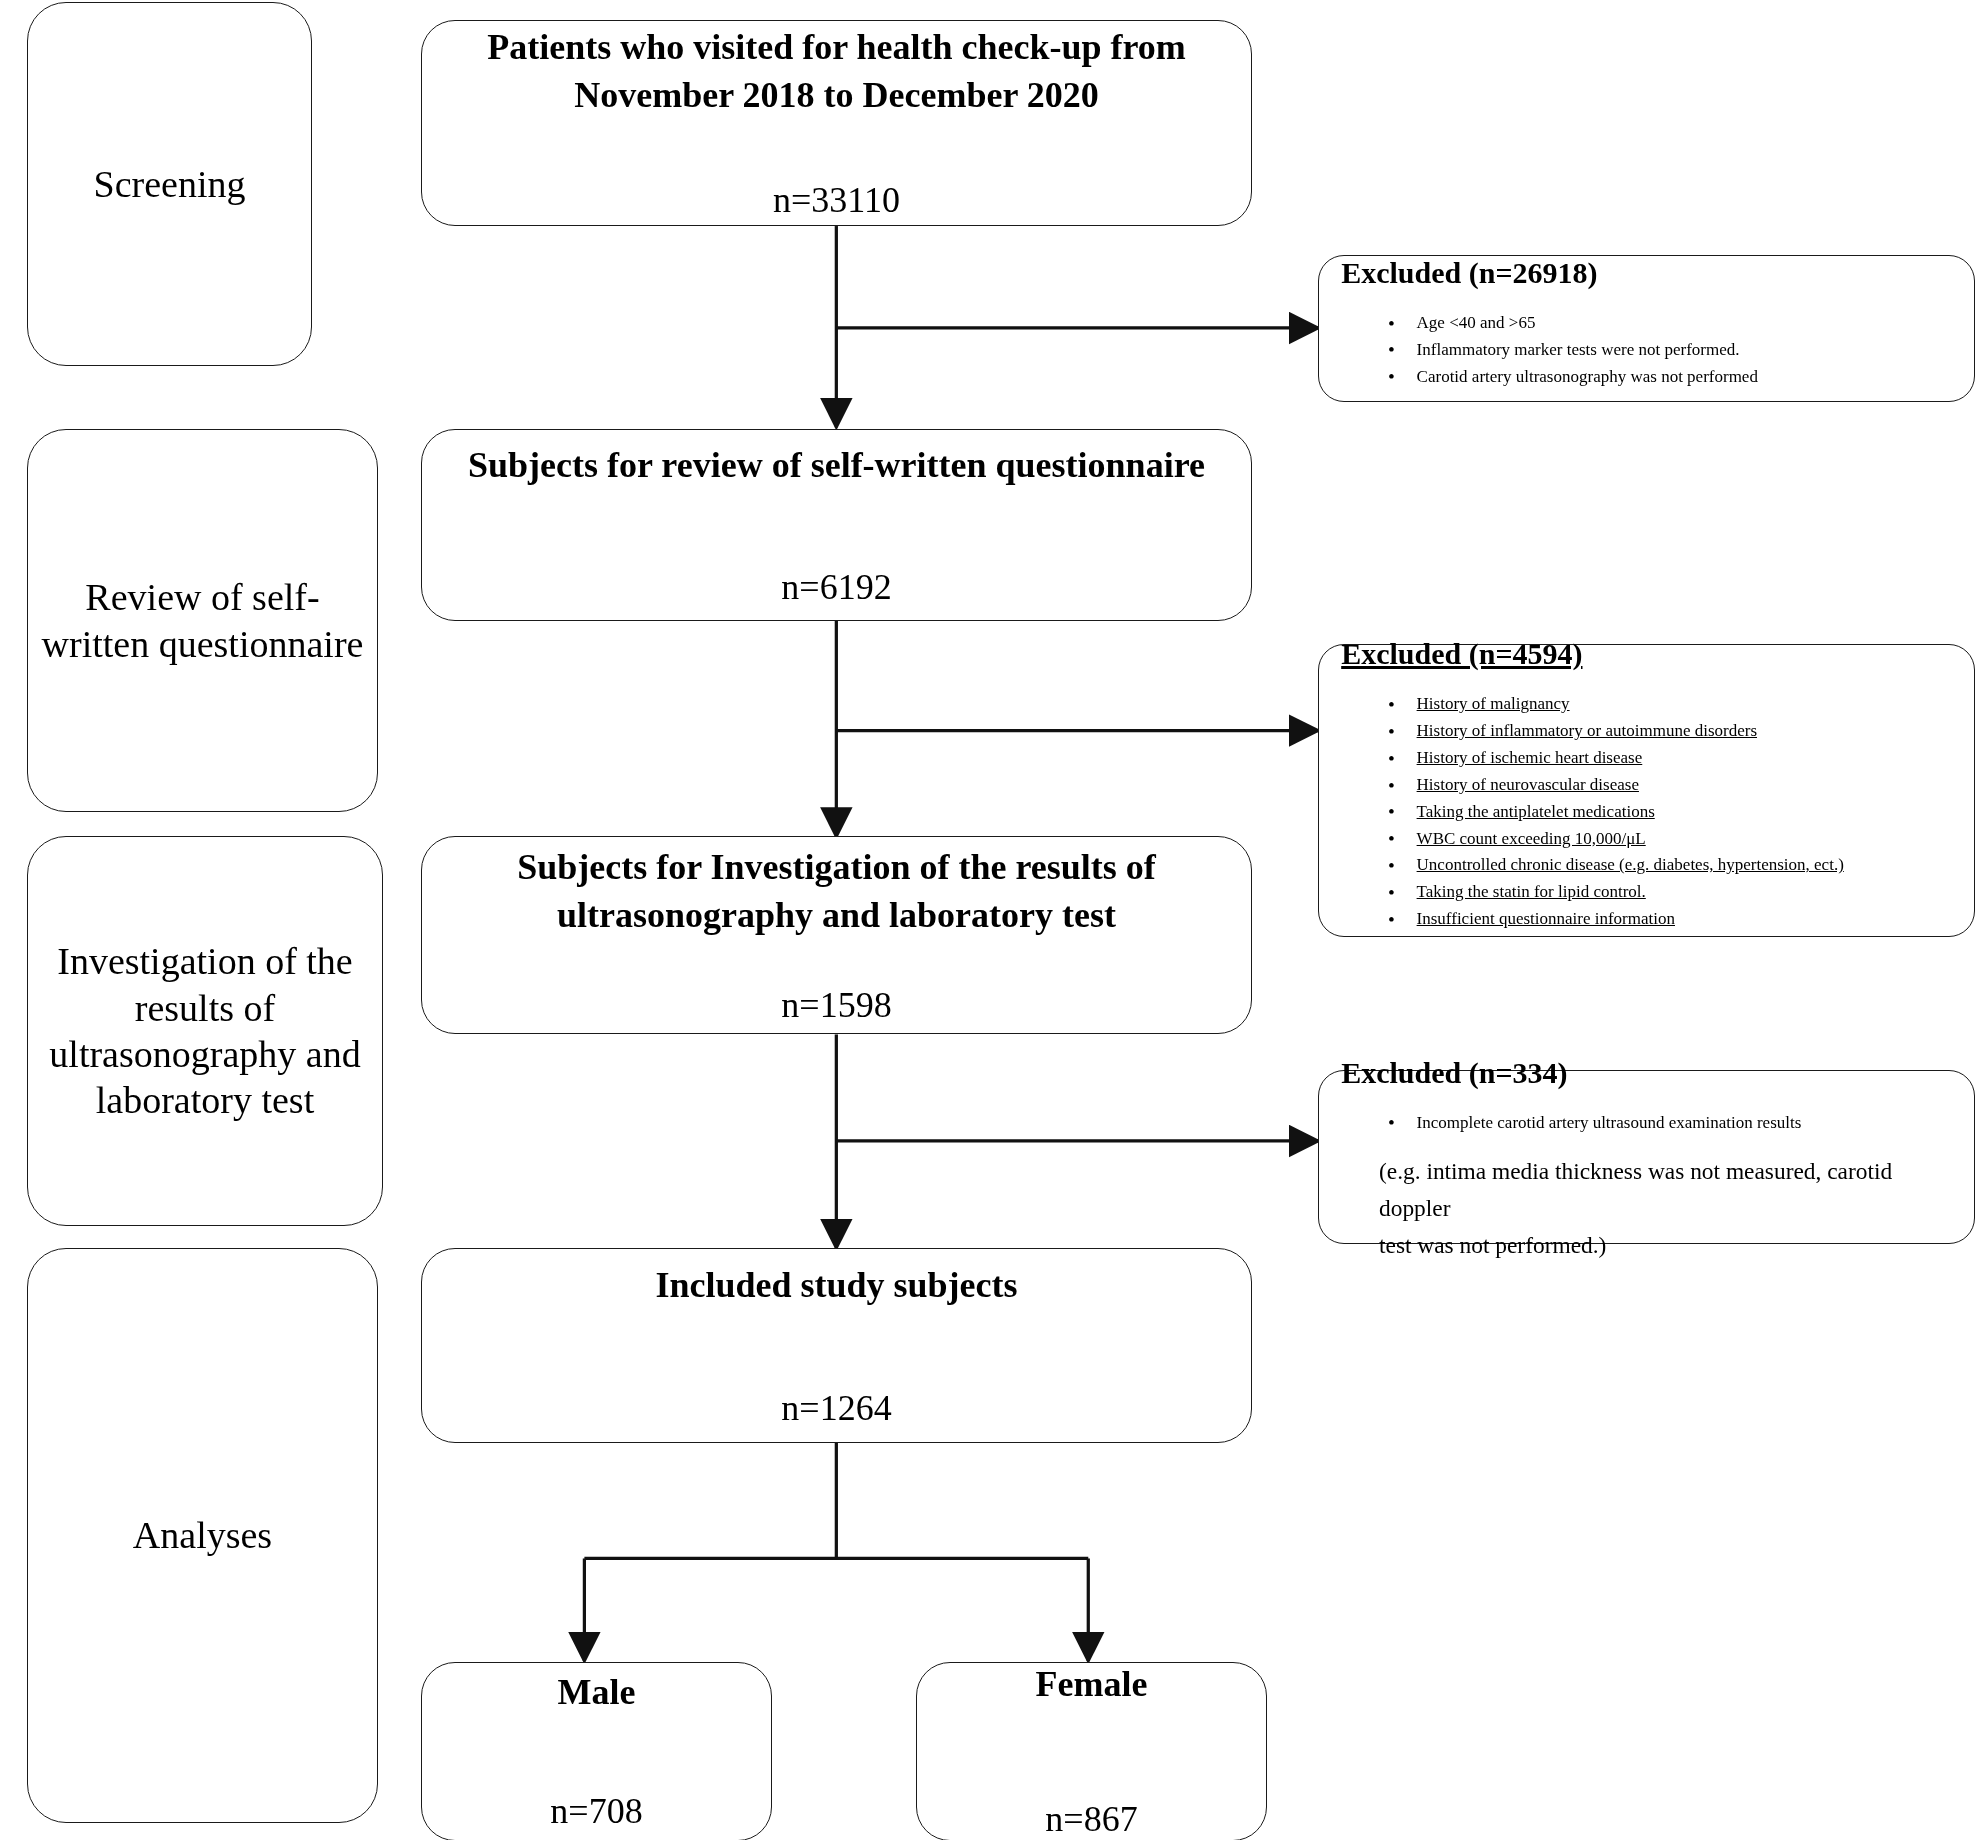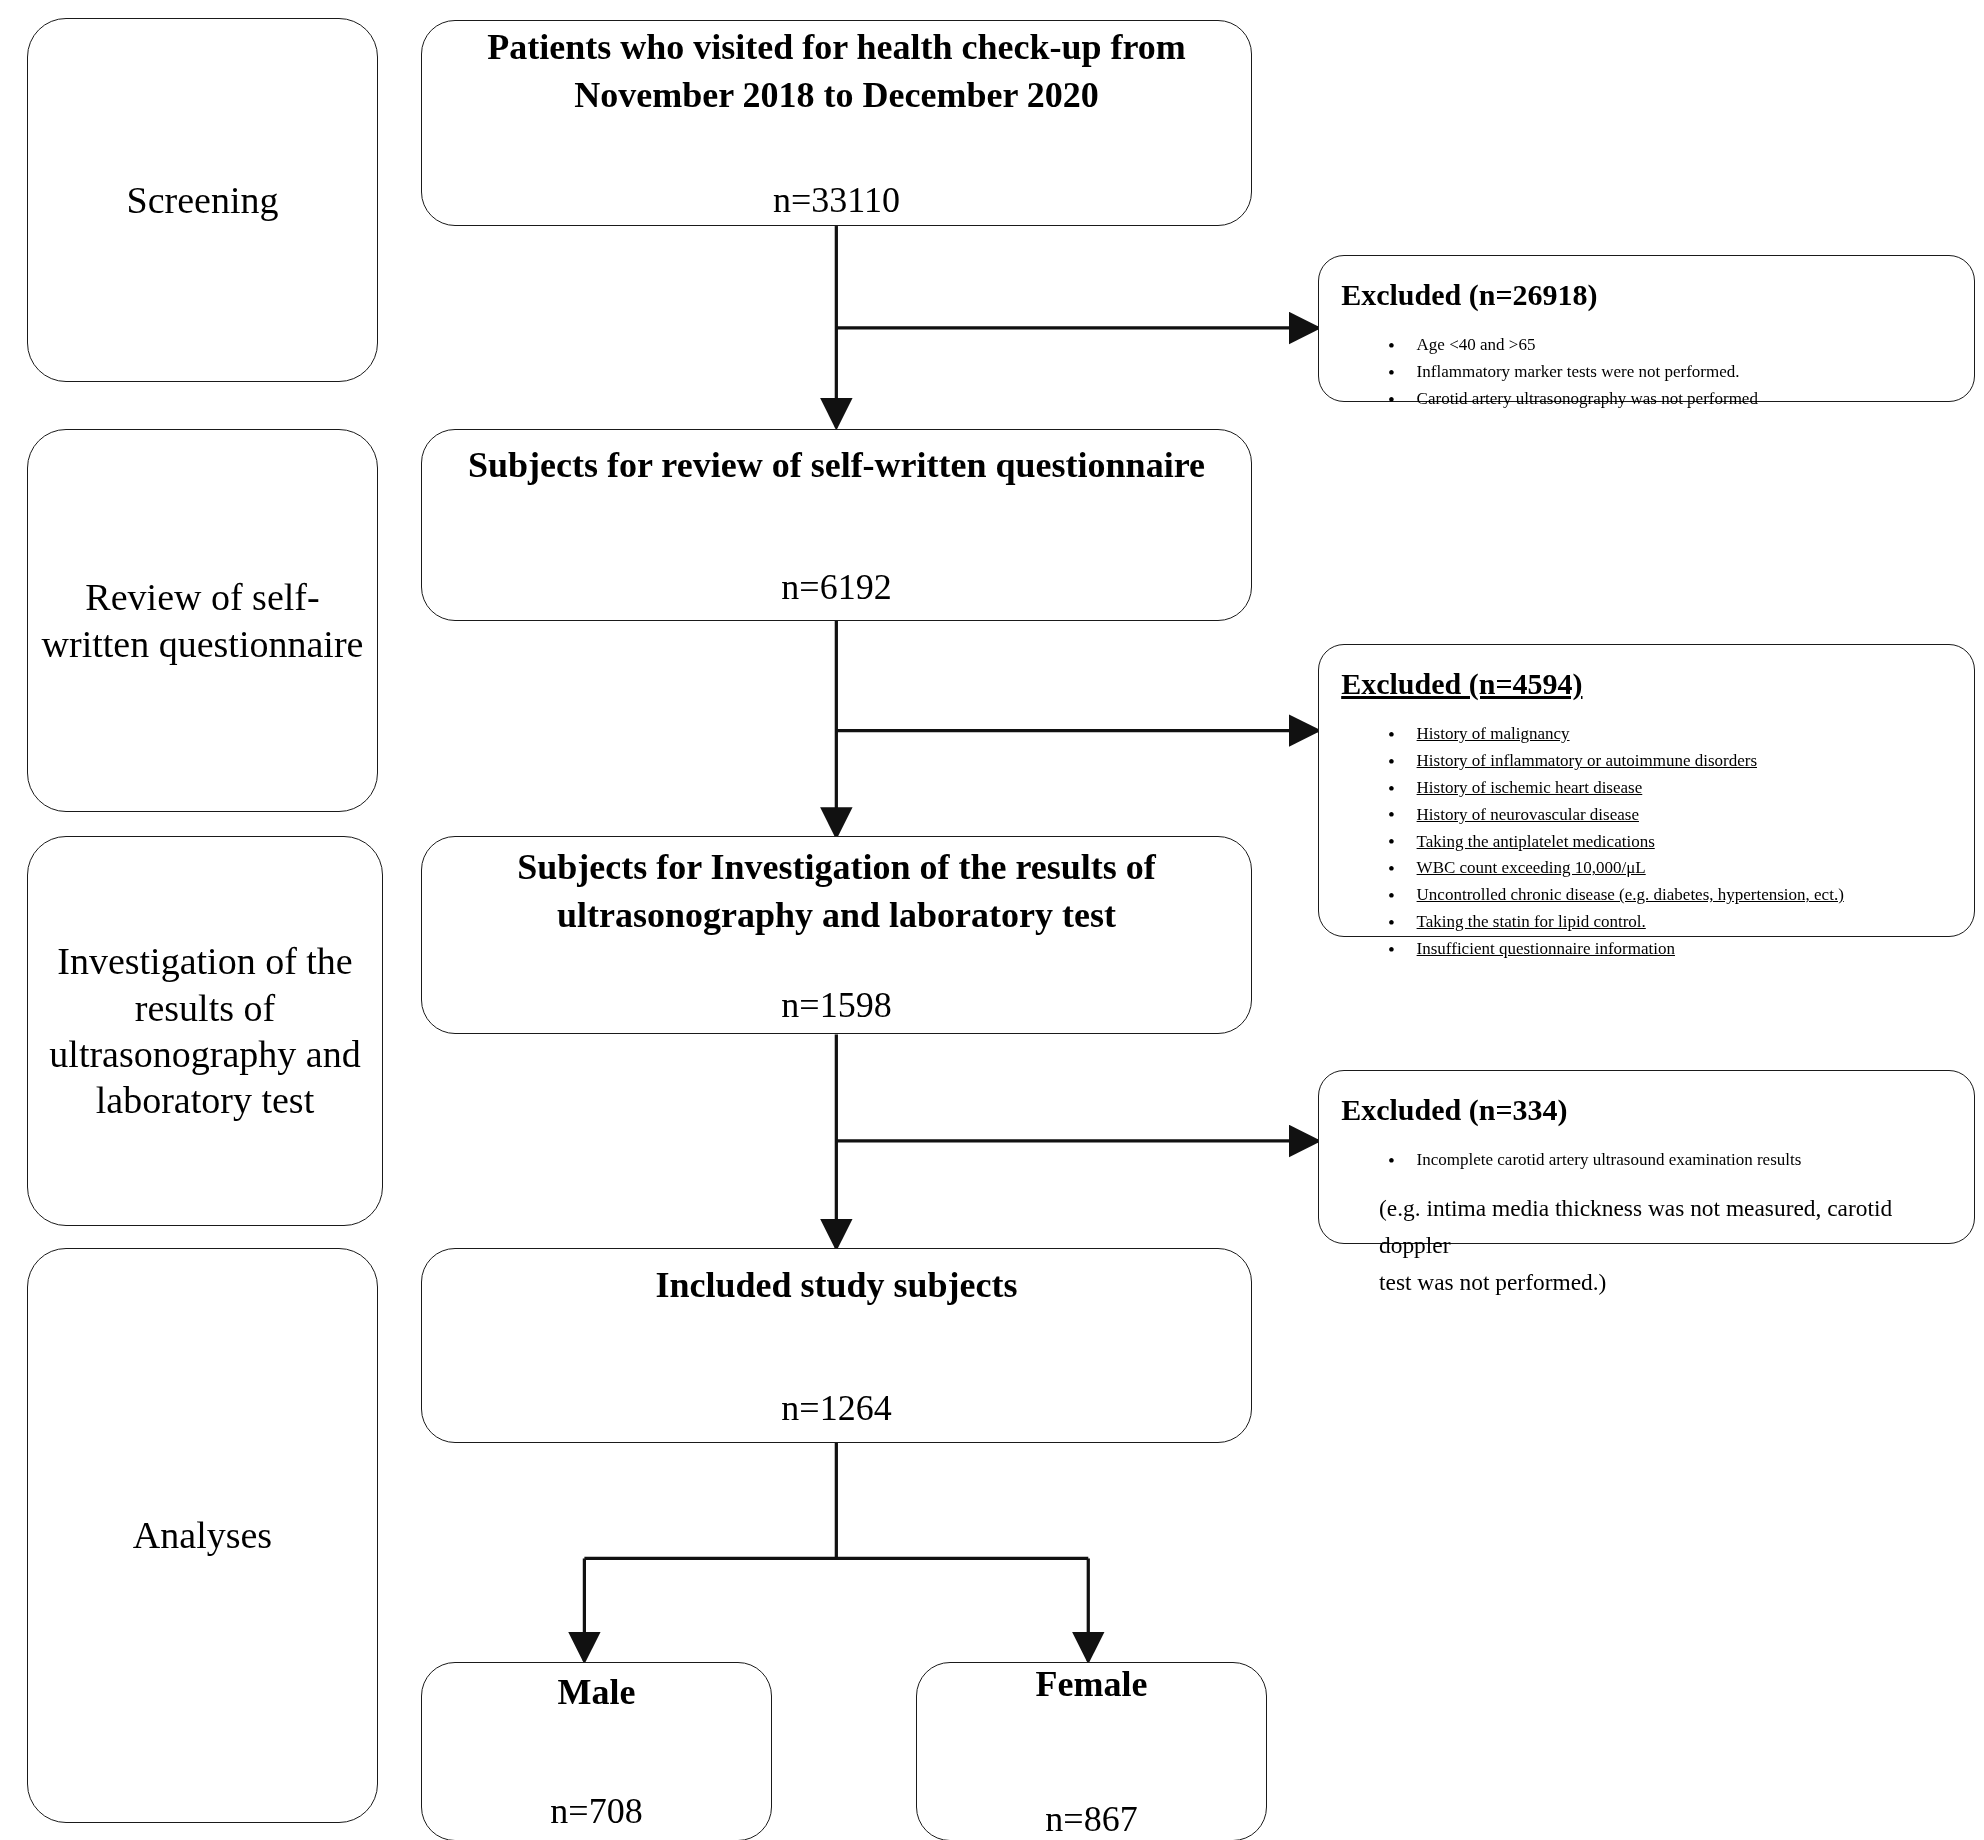--- a/index.html
+++ b/index.html
@@ -54,21 +54,21 @@
     font-weight: 400;
     font-size: 36px;
     line-height: 1.2;
   }
   .gap-1 { height: 60px; }
   .gap-2 { height: 77px; }
   .gap-3 { height: 45px; }
 
   .excl-box {
     align-items: flex-start;
-    justify-content: flex-start;
+    justify-content: center;
     border-radius: 26px;
     padding: 22px 17px 17px 17px;
     text-align: left;
   }
   .excl-title {
     font-weight: 700;
     font-size: 30px;
     line-height: 1.1;
     margin: 0 0 5.2px 5.2px;
   }
@@ -128,21 +128,21 @@
       <line x1="1288" y1="1593" x2="1288" y2="1922" marker-end="url(#ah)"></line>
       <line x1="1288" y1="1757" x2="2030" y2="1757" marker-end="url(#ah)"></line>
 
       <line x1="1288" y1="2222" x2="1288" y2="2400"></line>
       <line x1="900" y1="2400" x2="1676" y2="2400"></line>
       <line x1="900" y1="2400" x2="900" y2="2558" marker-end="url(#ah)"></line>
       <line x1="1676" y1="2400" x2="1676" y2="2558" marker-end="url(#ah)"></line>
     </g>
   </svg>
 
-  <div class="box stage-box" style="left:27px; top:18px; width:351px; height:364px;">
+  <div class="box stage-box" style="left:27px; top:2px; width:285px; height:364px;">
     <div class="stage-label">Screening</div>
   </div>
 
   <div class="box stage-box" style="left:27px; top:429px; width:351px; height:383px;">
     <div class="stage-label">Review of self-written questionnaire</div>
   </div>
 
   <div class="box stage-box" style="left:27px; top:836px; width:356px; height:390px;align-items:center;">
     <div class="stage-label">Investigation of the results of ultrasonography and laboratory test</div>
   </div>

